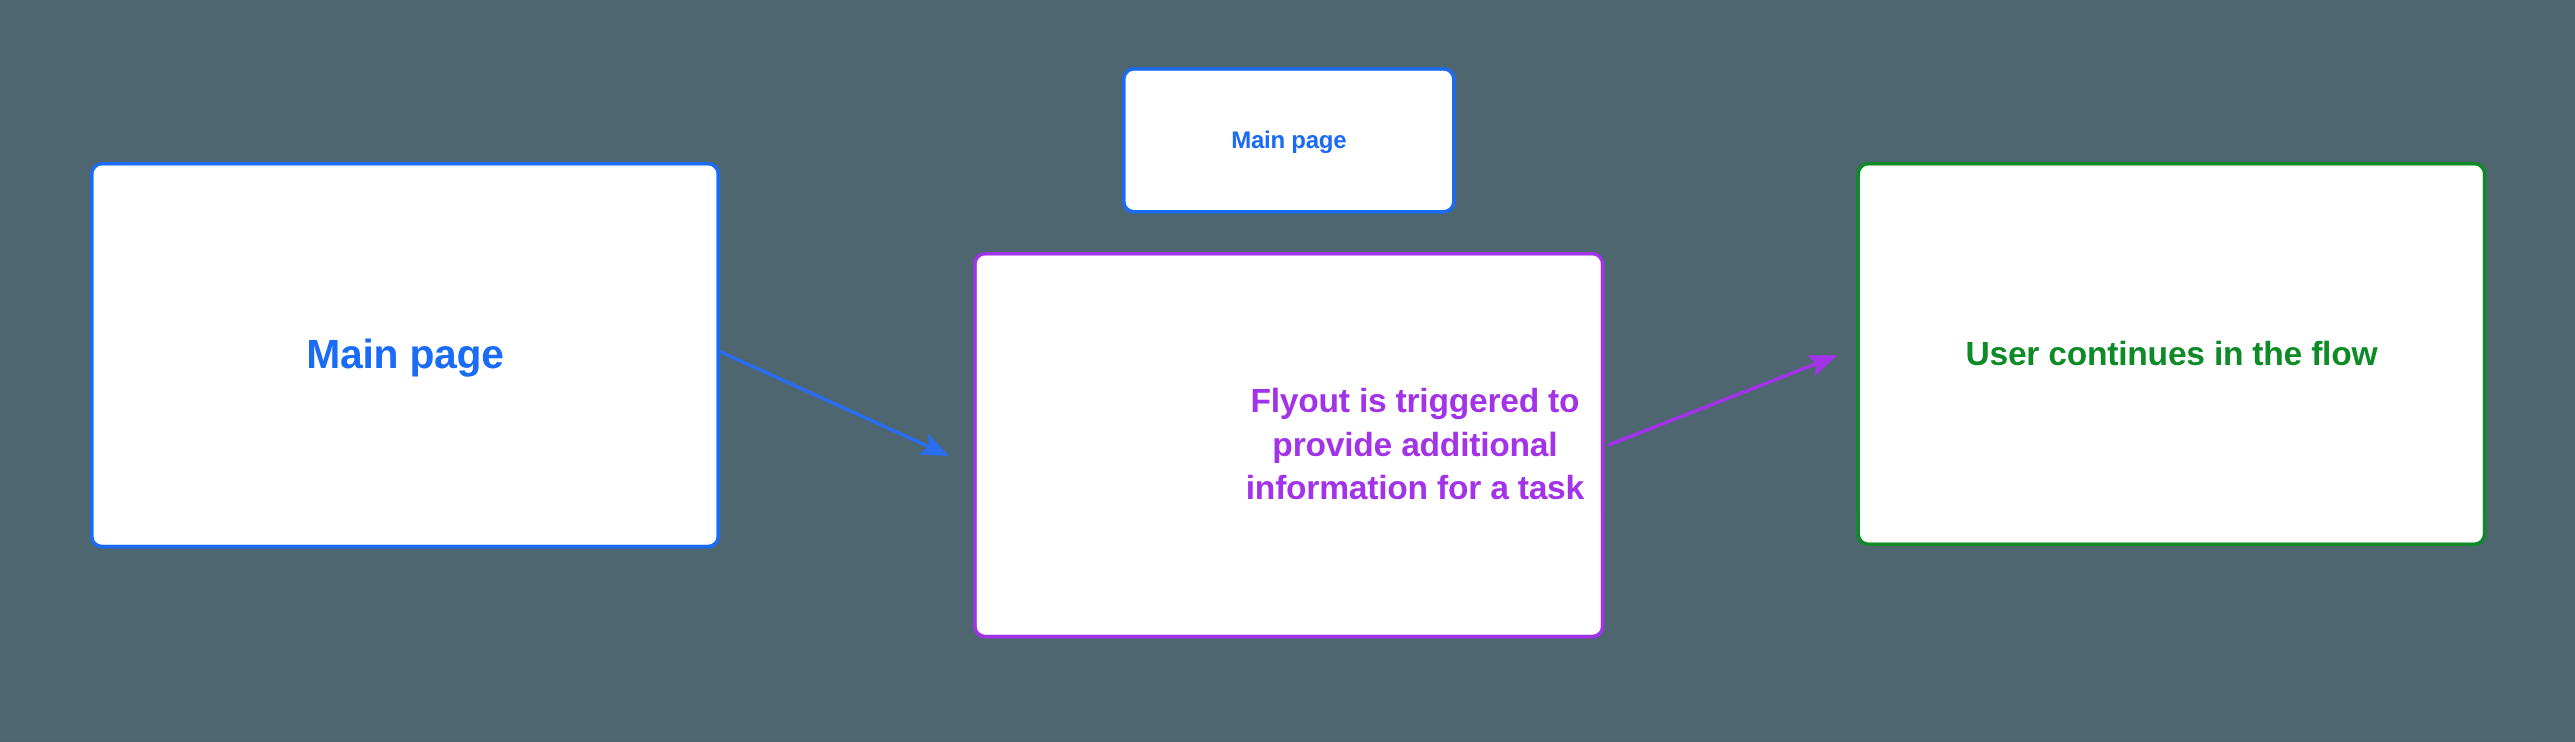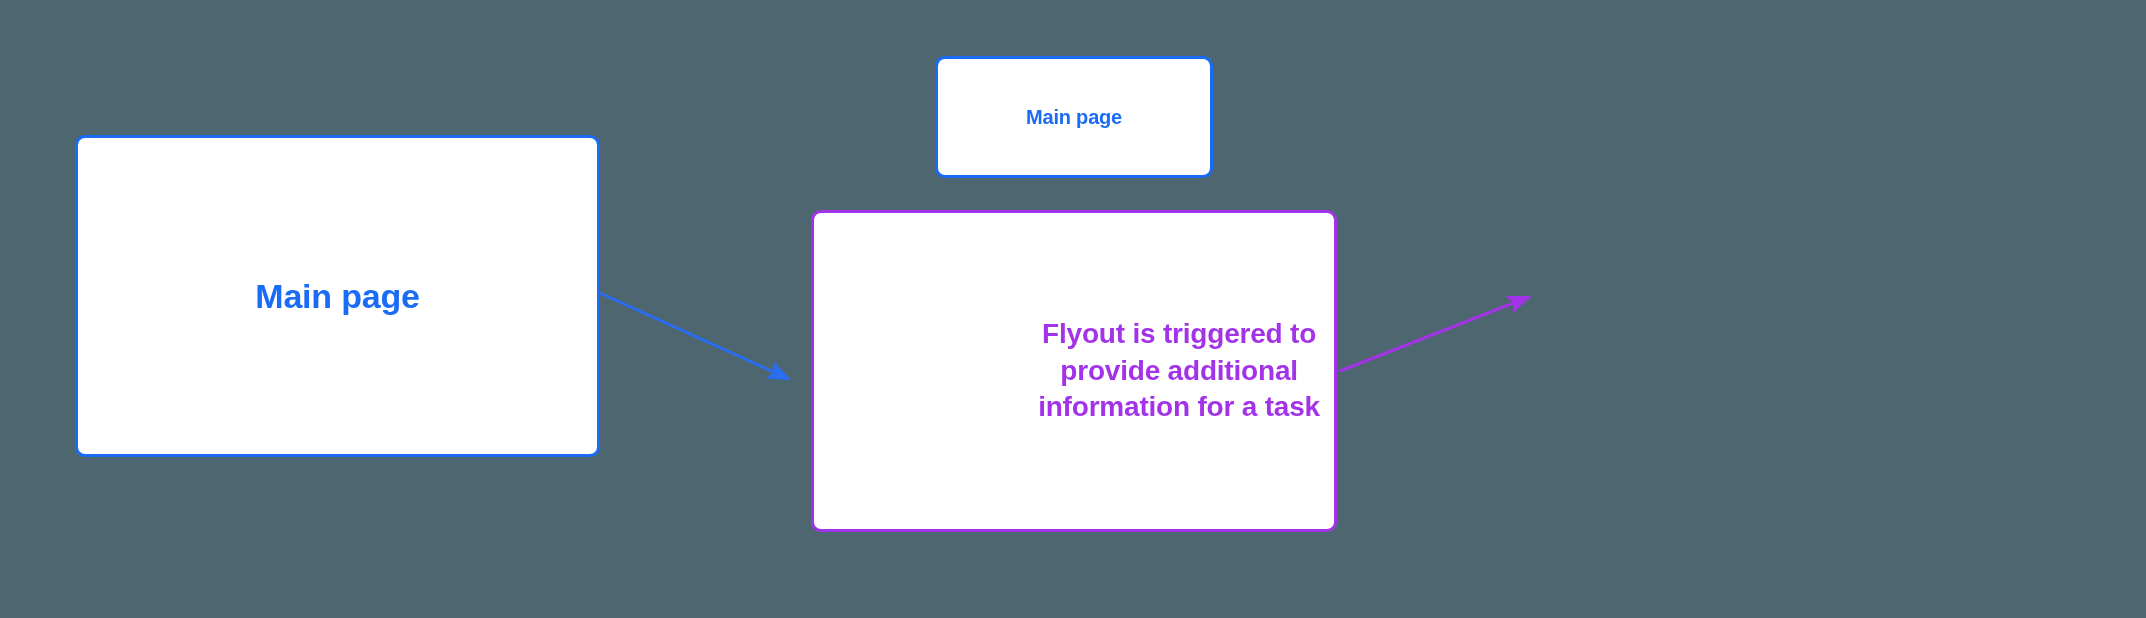--- a/index.html
+++ b/index.html
@@ -115,14 +115,17 @@
   <div class="node" id="node-main-page-small" style="left: 935px; top: 56px; width: 278px; height: 122px; border-color: rgb(26, 107, 245); background: rgb(255, 255, 255);">
     <span class="node-label" style="color: rgb(26, 107, 245);">Main page</span>
   </div>
 
   <div class="node" id="node-flyout" style="left: 811px; top: 210px; width: 526px; height: 322px; border-color: rgb(162, 51, 232); background: rgb(255, 255, 255); justify-content: flex-end;">
     <span class="node-label" style="color: rgb(162, 51, 232);">Flyout is triggered to
 provide additional
 information for a task</span>
   </div>
 
+  <div class="node" id="node-user-continues" style="left: 1547px; top: 135px; width: 525px; height: 320px; border-color: rgb(14, 138, 39); background: rgb(255, 255, 255);">
+    <span class="node-label" style="color: rgb(14, 138, 39);">User continues in the flow</span>
+  </div>
 
 </div>
 
 </body></html>

